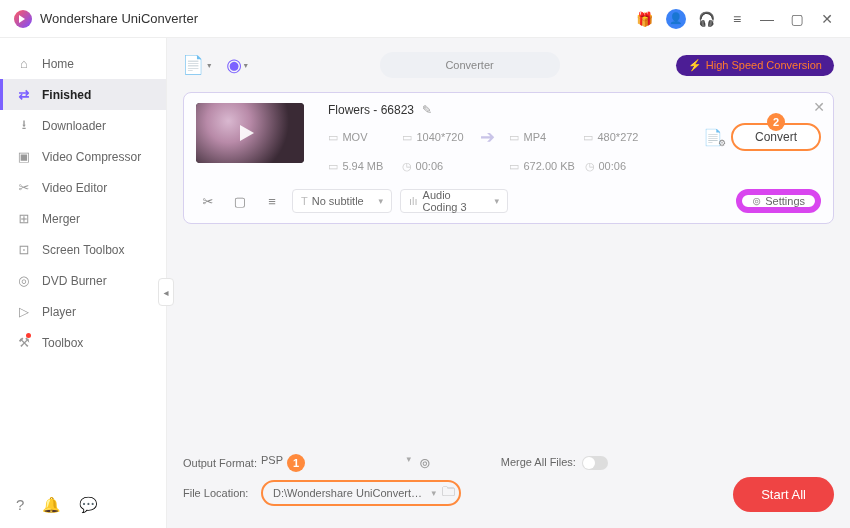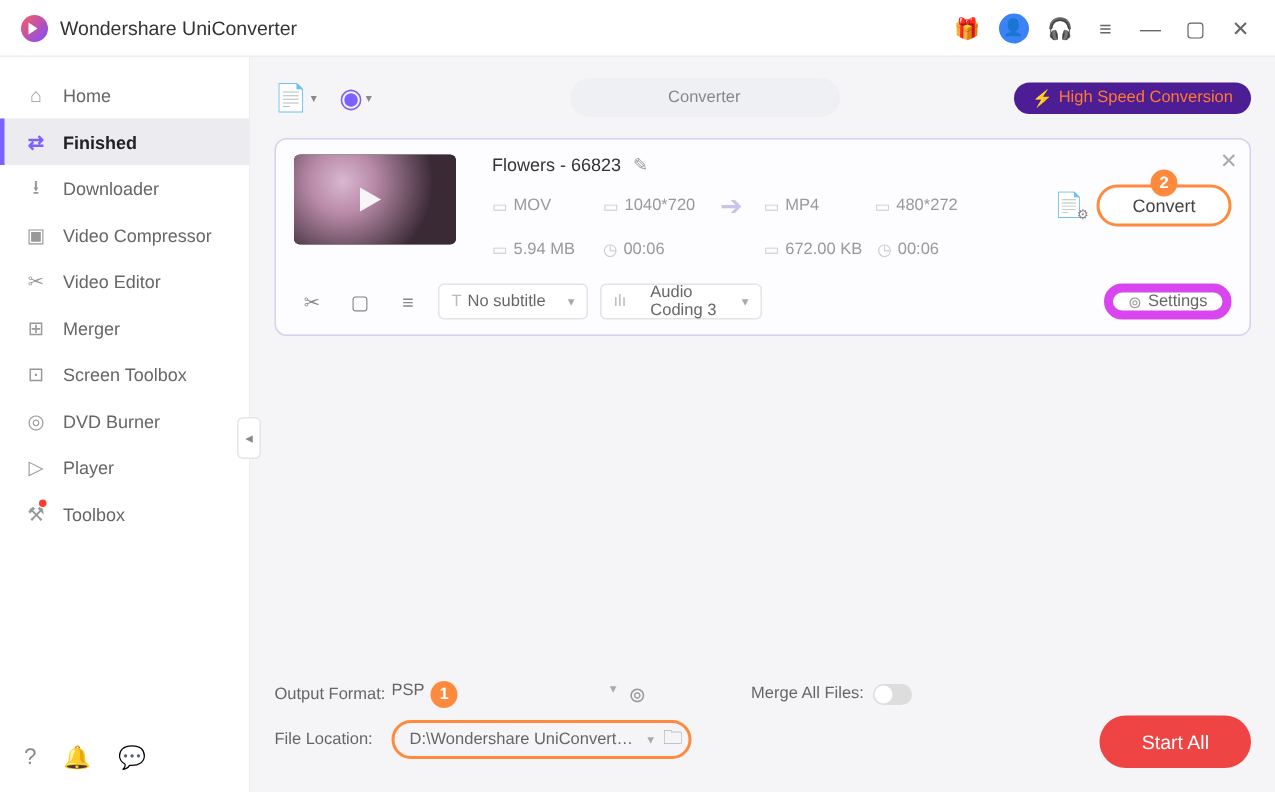--- a/index.html
+++ b/index.html
@@ -224,21 +224,21 @@
       <div class="filebot">
         <span class="iconbtn">✂</span>
         <span class="iconbtn">▢</span>
         <span class="iconbtn">≡</span>
         <div class="selectish sub">
             <span style="color:#bbb;margin-right:4px">T</span>
             <span>No subtitle</span>
             <span class="caret">▾</span>
           </div>
         <div class="selectish aud">
-            <span style="color:#bbb;margin-right:16px">ılı</span>
+            <span style="color:#bbb;margin-right:5px">ılı</span>
             <span>Audio Coding 3</span>
             <span class="caret">▾</span>
           </div>
         <div class="settingsbtn">
             <span>Settings</span>
           </div>
       </div>
     </div>
 
     <div class="footer">

